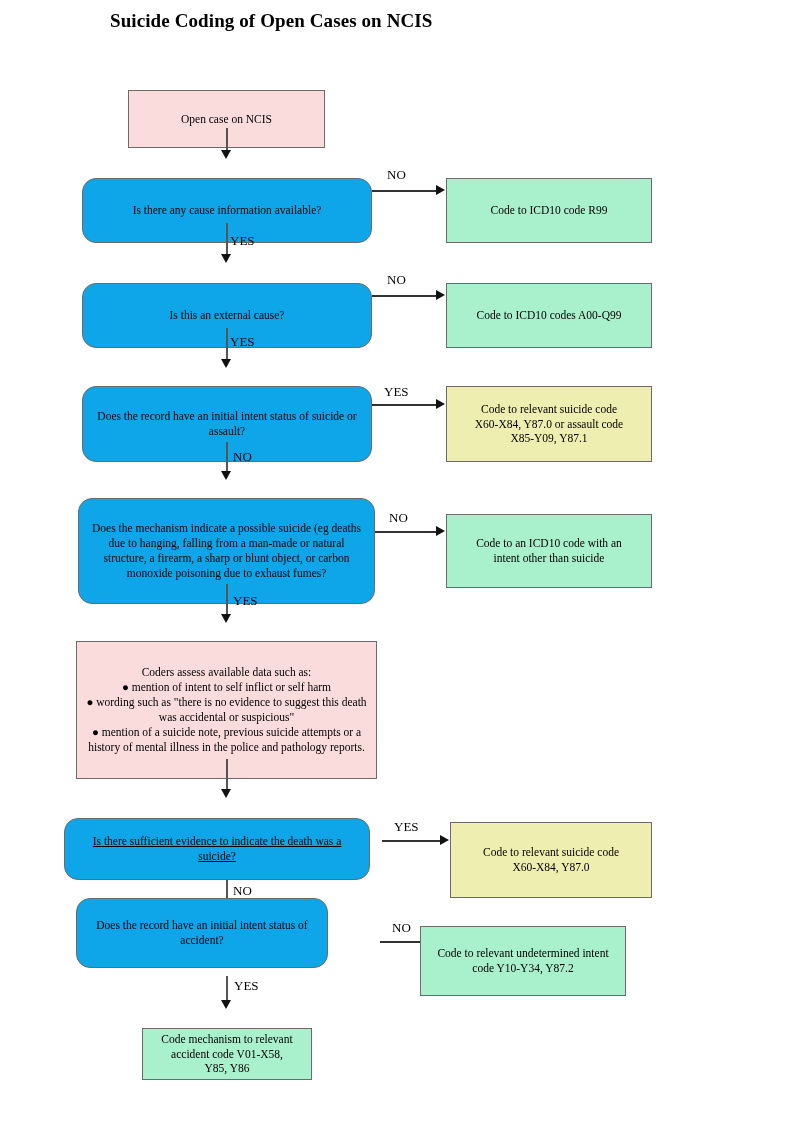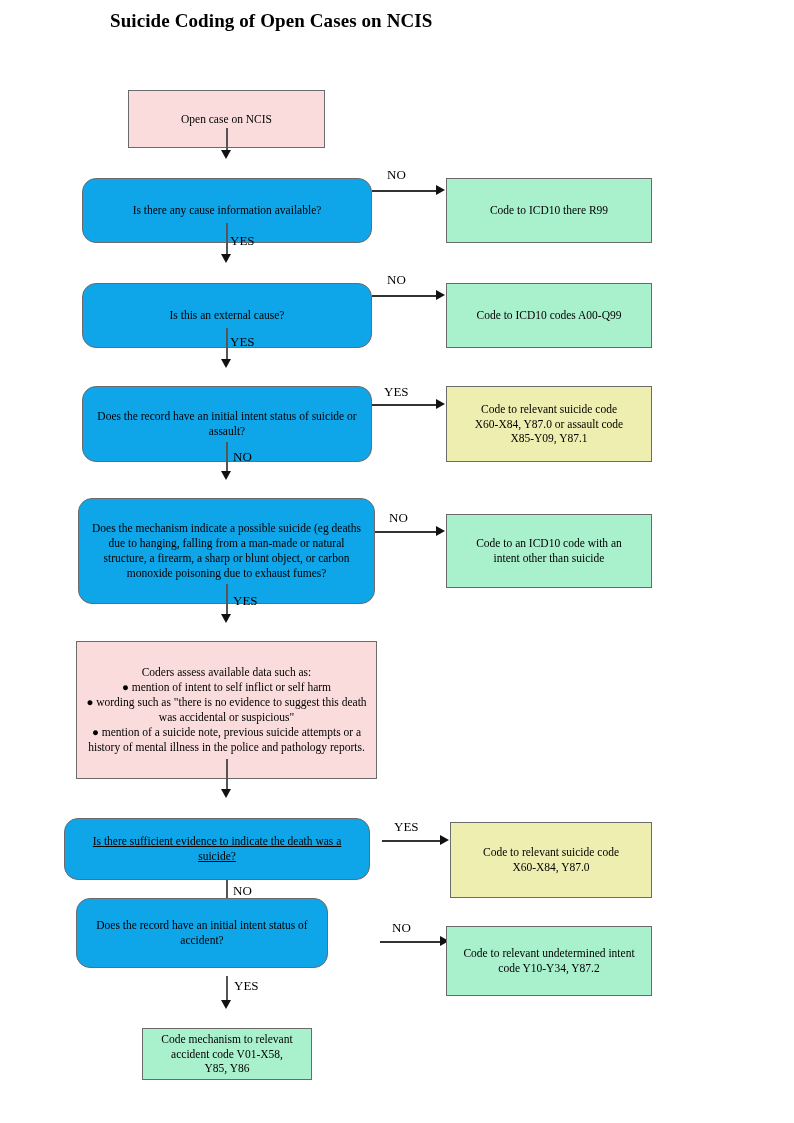--- a/index.html
+++ b/index.html
@@ -111,21 +111,21 @@
 
   <div class="node n-blue" style="left:82px; top:158px; width:290px; height:65px;">
     <span class="txt">Is there any cause information available?</span>
   </div>
 
   <div class="hline" style="left:372px; top:190px; width:66px;"></div>
   <div class="arrow-right" style="left:436px; top:185px;"></div>
   <div class="edge-label" style="left:387px; top:168px;">NO</div>
 
   <div class="node n-green" style="left:446px; top:158px; width:206px; height:65px;">
-    <span class="txt">Code to ICD10 there R99</span>
+    <span class="txt">Code to ICD10 code R99</span>
   </div>
 
   <div class="vline" style="left:226px; top:223px; height:33px;"></div>
   <div class="arrow-down" style="left:221px; top:254px;"></div>
   <div class="edge-label" style="left:230px; top:234px;">YES</div>
 
   <div class="node n-blue" style="left:82px; top:263px; width:290px; height:65px;">
     <span class="txt">Is this an external cause?</span>
   </div>
 
@@ -212,21 +212,21 @@
   <div class="edge-label" style="left:233px; top:884px;">NO</div>
 
   <div class="node n-blue" style="left:76px; top:878px; width:252px; height:70px;">
     <span class="txt">Does the record have an initial intent status of accident?</span>
   </div>
 
   <div class="hline" style="left:380px; top:941px; width:62px;"></div>
   <div class="arrow-right" style="left:440px; top:936px;"></div>
   <div class="edge-label" style="left:392px; top:921px;">NO</div>
 
-  <div class="node n-green" style="left:446px; top:906px; width:206px; height:70px; padding:4px 2px;">
+  <div class="node n-green" style="left:420px; top:906px; width:206px; height:70px; padding:4px 2px;">
     <span class="txt">
       <span>Code to relevant undetermined intent</span><br>
       <span>code Y10-Y34, Y87.2</span>
     </span>
   </div>
 
   <div class="vline" style="left:226px; top:976px; height:26px;"></div>
   <div class="arrow-down" style="left:221px; top:1000px;"></div>
   <div class="edge-label" style="left:234px; top:979px;">YES</div>
 

